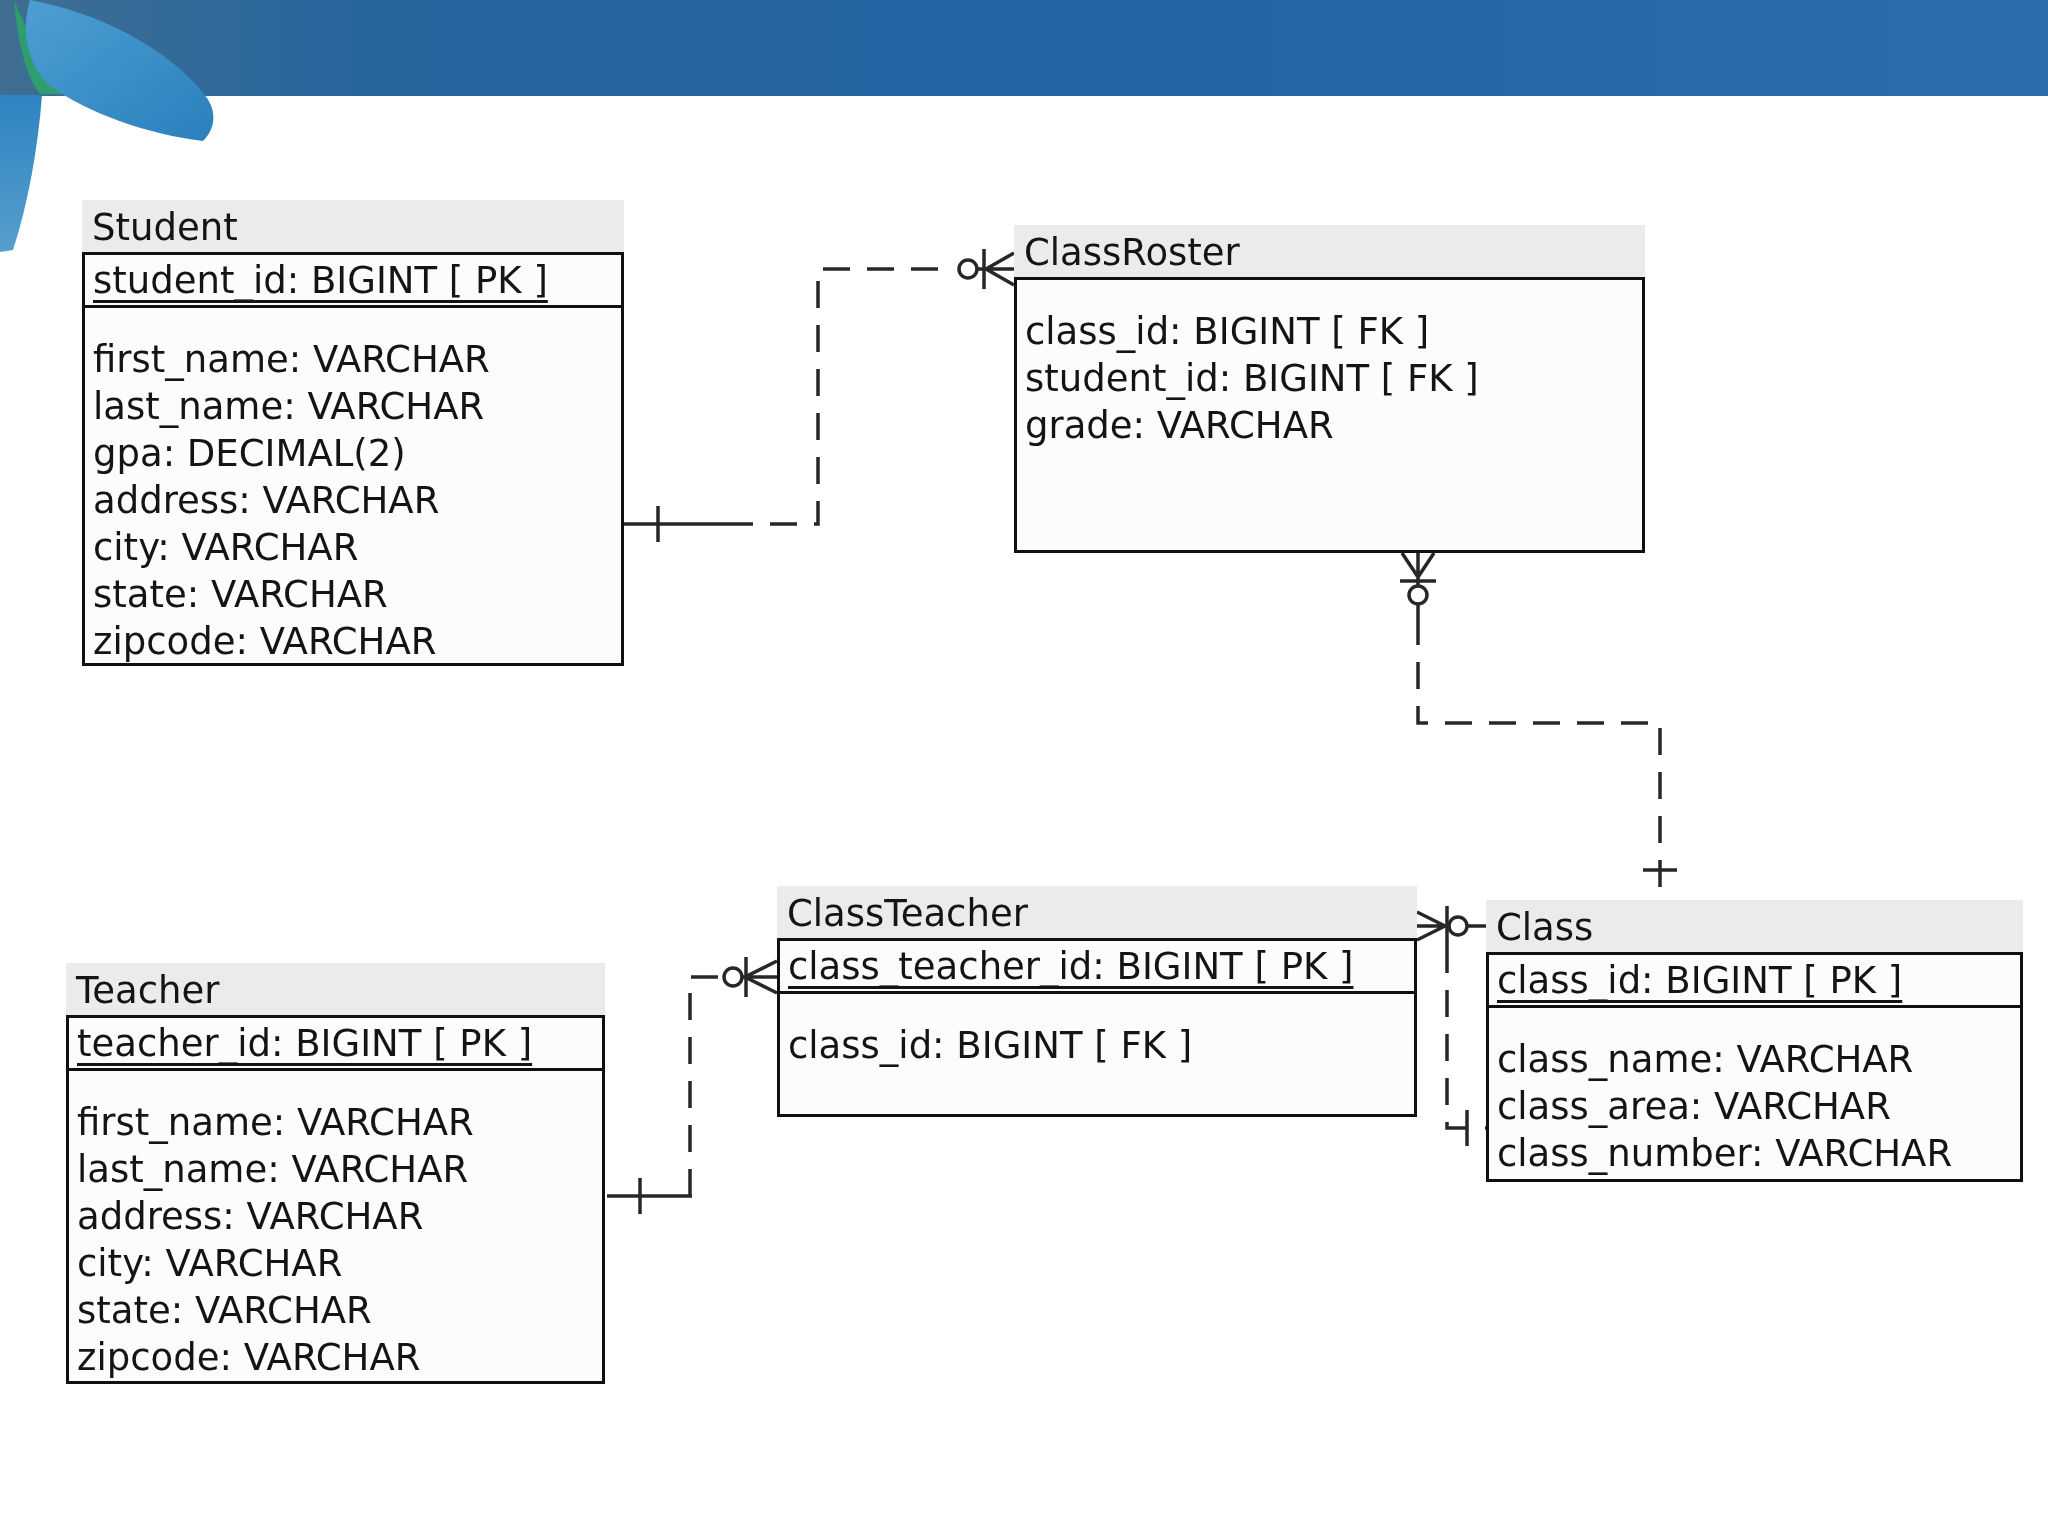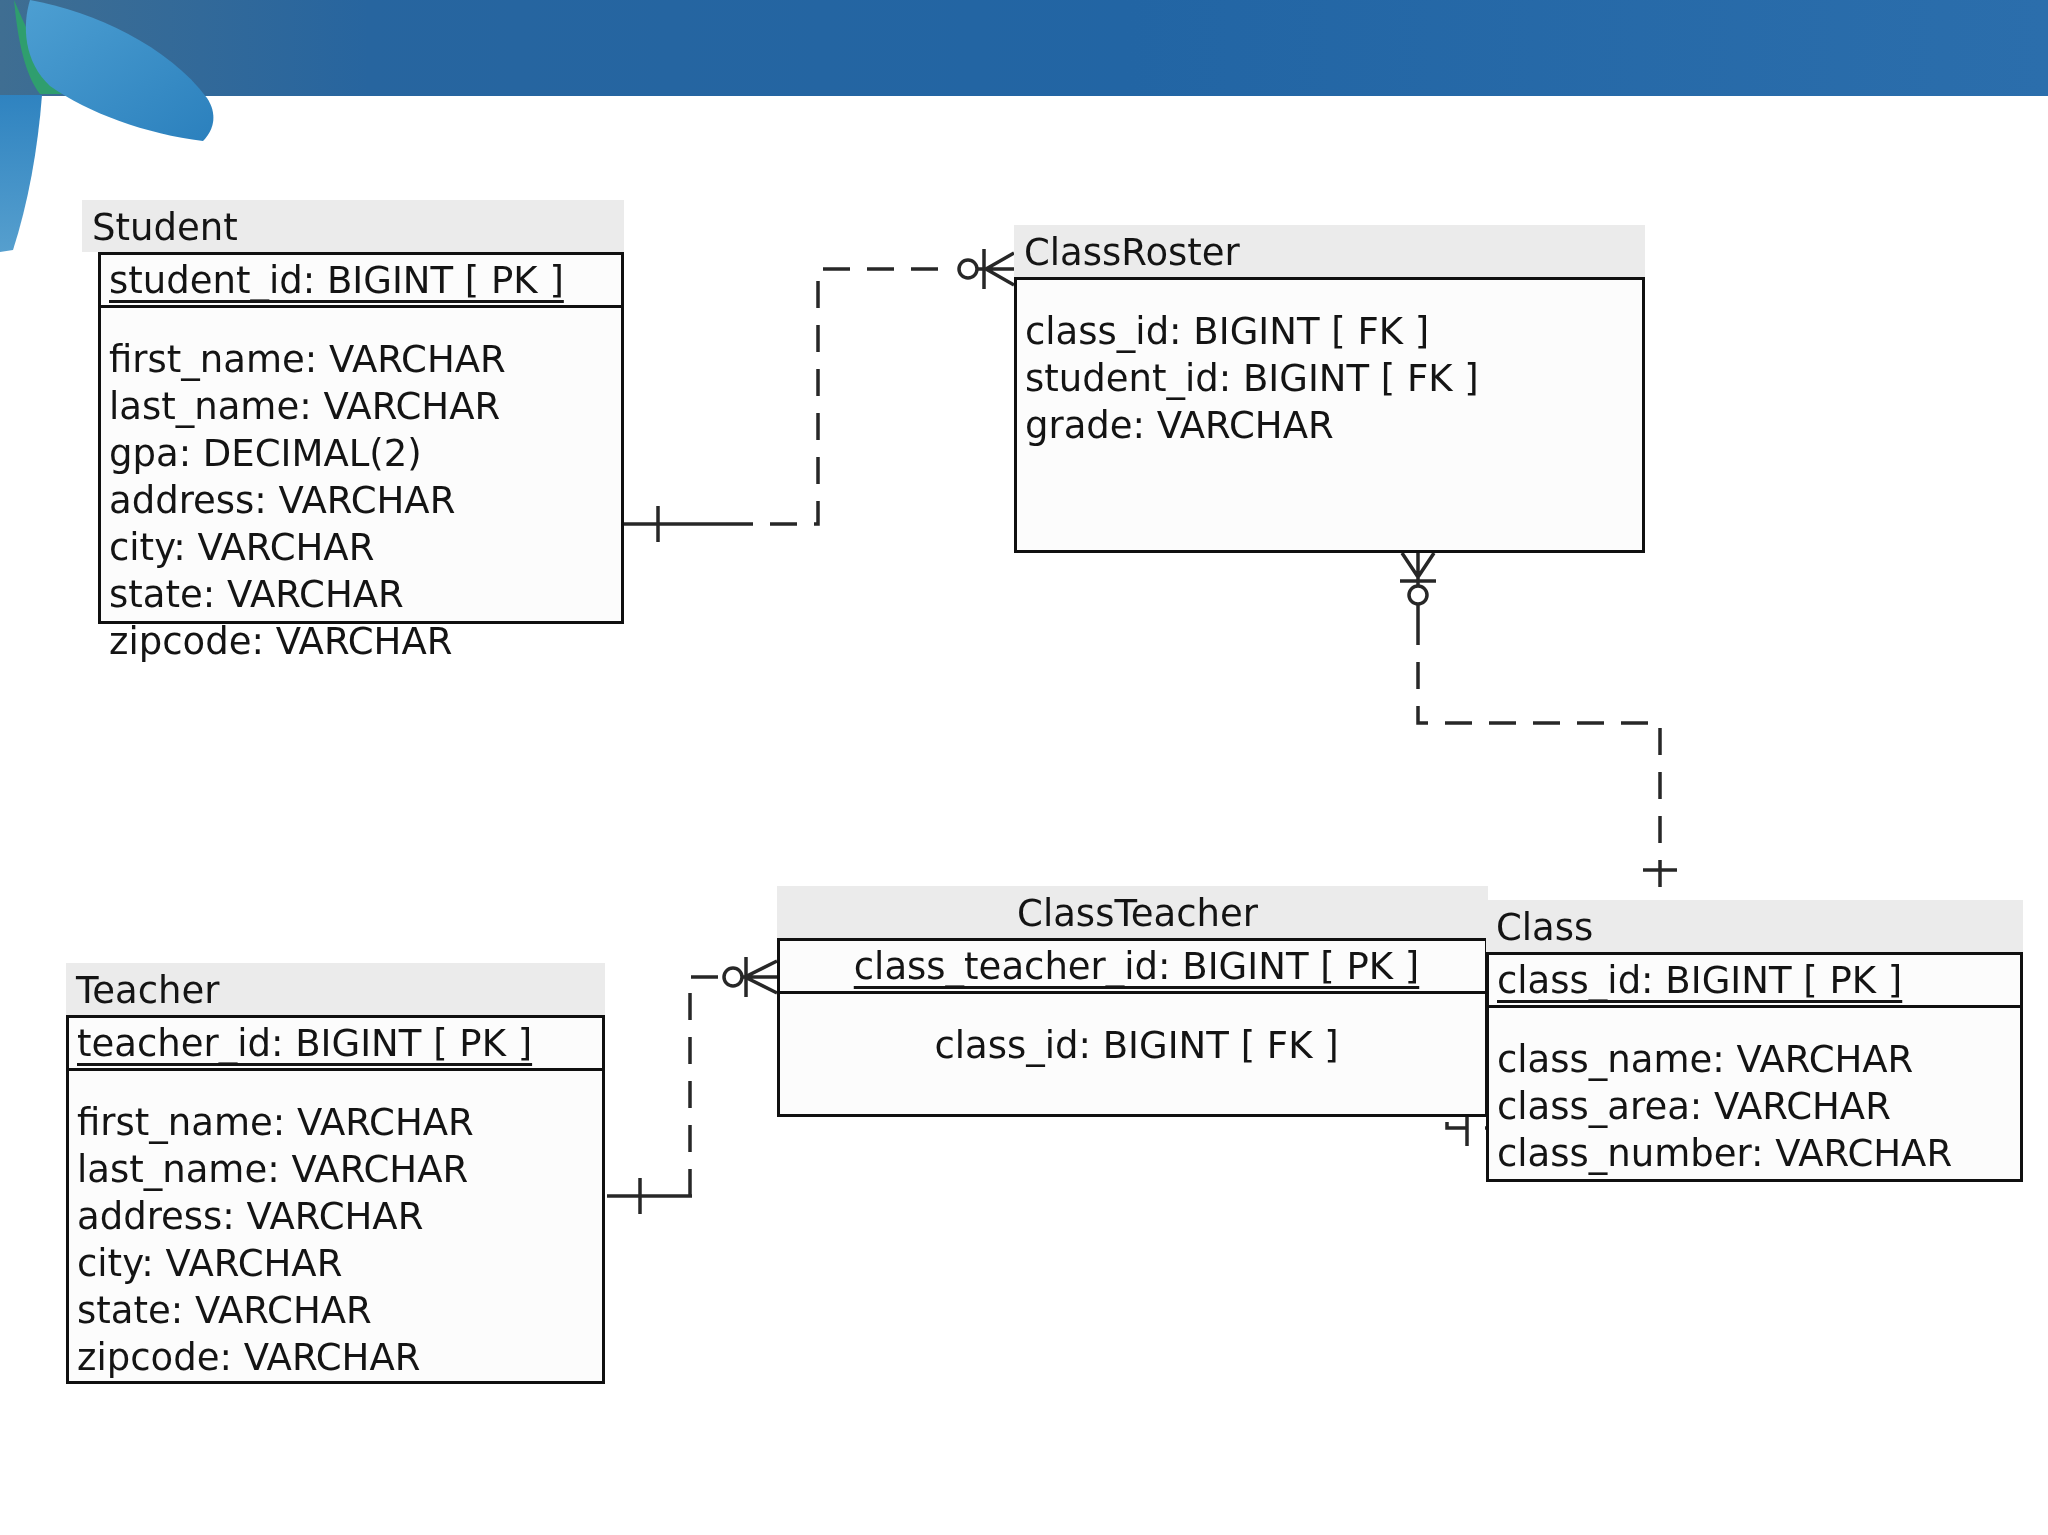--- a/index.html
+++ b/index.html
@@ -29,26 +29,26 @@
   .erd-pk{
     height:53px;line-height:52px;font-size:37px;padding-left:8px;
     border-bottom:3px solid #101010;box-sizing:border-box;
     text-decoration:underline;text-decoration-thickness:3px;text-underline-offset:7px;
     white-space:nowrap;overflow:hidden;
   }
   .erd-fields{padding:28px 0 0 8px;}
   .erd-field{height:47px;line-height:47px;font-size:37px;white-space:nowrap;overflow:hidden;}
 
   #t-student{left:82px;top:200px;width:542px;}
-  #t-student .erd-box{height:372px;margin-left:16px;}
+  #t-student .erd-box{height:414px;}
   #t-classroster{left:1014px;top:225px;width:631px;}
   #t-classroster .erd-box{height:276px;}
   #t-teacher{left:66px;top:963px;width:539px;}
   #t-teacher .erd-box{height:369px;}
-  #t-classteacher{left:777px;top:886px;width:711px;text-align:center;}
+  #t-classteacher{left:777px;top:886px;width:640px;}
   #t-classteacher .erd-box{height:179px;}
   #t-class{left:1486px;top:900px;width:537px;}
   #t-class .erd-box{height:230px;}
 </style>
 </head>
 <body>
 
 <div class="stage">
 
   <svg class="banner-svg" width="2048" height="260" viewBox="0 0 2048 260">

